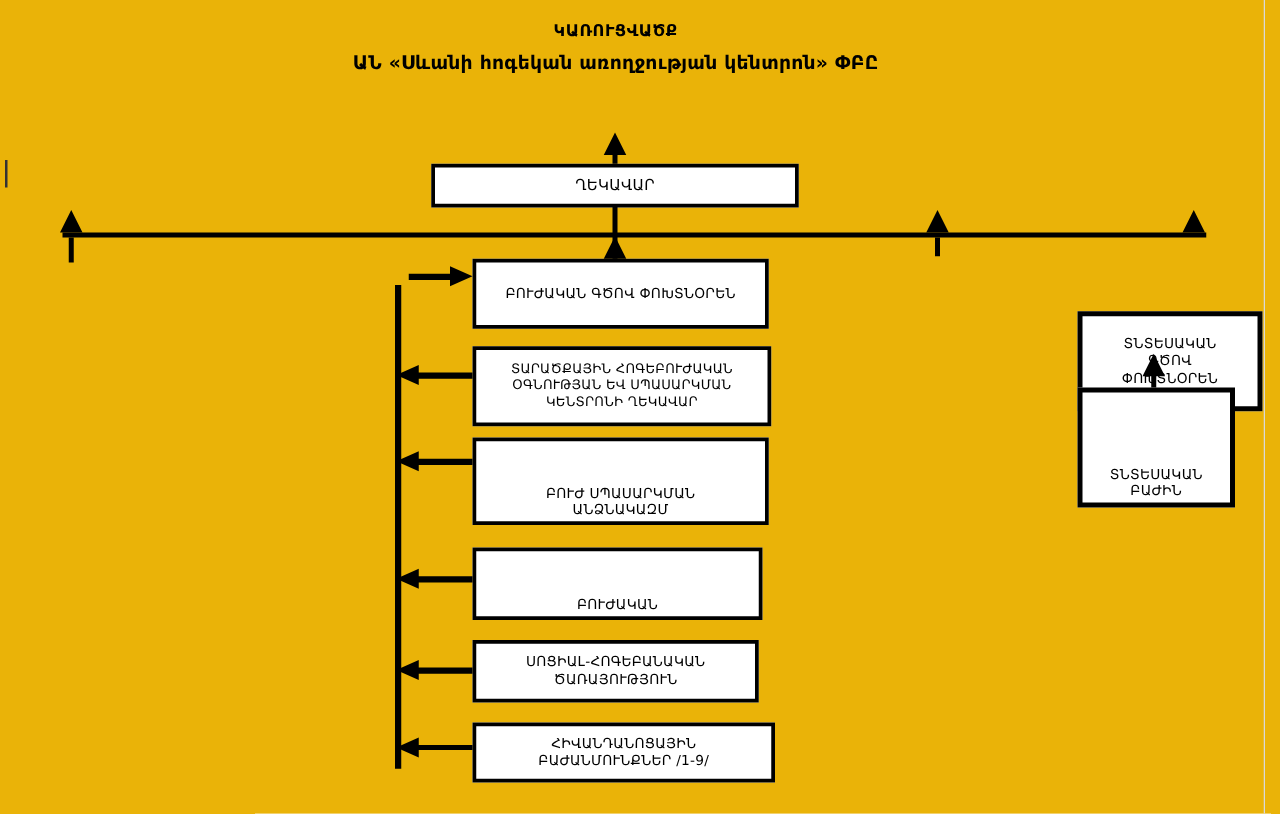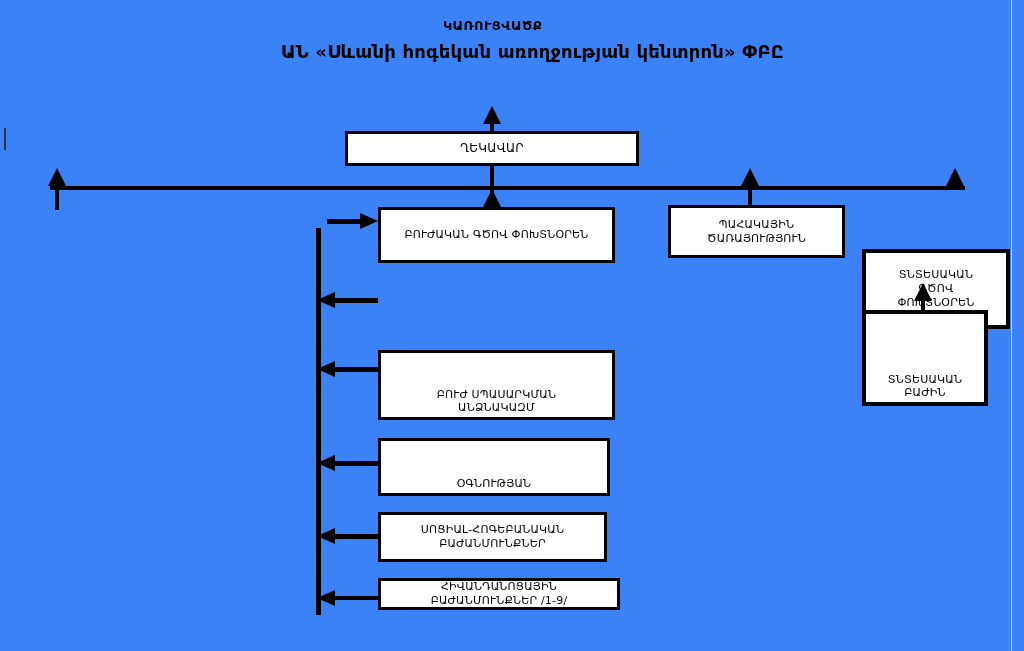--- a/index.html
+++ b/index.html
@@ -1,17 +1,17 @@
 <!DOCTYPE html>
 <html><head>
 <meta charset="utf-8">
 <style>
   html,body{margin:0;padding:0;background:#ffffff;}
   #stage{
-    position:relative;width:1024px;height:651px;background:#3b82f6;
+    position:relative;width:1024px;height:651px;background:#eab308;
     font-family:"DejaVu Sans","Liberation Sans",sans-serif;color:#000;
     overflow:hidden;
   }
   .box{
     position:absolute;background:#fff;border:3px solid #000;
     display:flex;align-items:center;justify-content:center;
     text-align:center;font-size:11px;line-height:1.25;letter-spacing:.2px;
     box-sizing:border-box;padding:2px 6px;
   }
   .box.thick{border-width:4px;}
@@ -20,21 +20,21 @@
   .arr{position:absolute;width:0;height:0;}
   .arr-up{border-left:9px solid transparent;border-right:9px solid transparent;border-bottom:18px solid #000;}
   .arr-left{border-top:8px solid transparent;border-bottom:8px solid transparent;border-right:18px solid #000;}
   .arr-right{border-top:8px solid transparent;border-bottom:8px solid transparent;border-left:18px solid #000;}
   .title{
     position:absolute;left:0;top:18px;width:985px;text-align:center;
     font-weight:bold;font-size:13px;letter-spacing:.4px;
   }
   .subtitle{
     position:absolute;left:0;top:41px;width:985px;text-align:center;
-    font-weight:bold;font-size:18px;letter-spacing:.2px;margin-left:40px;
+    font-weight:bold;font-size:15px;letter-spacing:.2px;
   }
   .page-edge{position:absolute;background:#d9d9d9;}
 </style>
 </head>
 <body>
 
 <div id="stage">
 
   <div class="title">ԿԱՌՈՒՑՎԱԾՔ</div>
   <div class="subtitle">ԱՆ «Սևանի հոգեկան առողջության կենտրոն» ՓԲԸ</div>
@@ -46,40 +46,40 @@
 
   <div class="box" style="left:345px;top:131px;width:294px;height:35px;font-size:12px;">
     <span>ՂԵԿԱՎԱՐ</span>
   </div>
 
 
   <div class="box" style="left:378px;top:207px;width:237px;height:56px;">
     <span>ԲՈՒԺԱԿԱՆ ԳԾՈՎ ՓՈԽՏՆՕՐԵՆ</span>
   </div>
 
+  <div class="box" style="left:378px;top:277px;width:239px;height:64px;font-size:10.5px;">
+    <span>ՏԱՐԱԾՔԱՅԻՆ ՀՈԳԵԲՈՒԺԱԿԱՆ ՕԳՆՈՒԹՅԱՆ ԵՎ ՍՊԱՍԱՐԿՄԱՆ ԿԵՆՏՐՈՆԻ ՂԵԿԱՎԱՐ</span>
+  </div>
 
   <div class="box top-align" style="left:378px;top:350px;width:237px;height:70px;padding-top:28px;">
     <span style="display:inline-block;max-width:160px;">ԲՈՒԺ ՍՊԱՍԱՐԿՄԱՆ ԱՆՁՆԱԿԱԶՄ</span>
   </div>
 
   <div class="box top-align" style="left:378px;top:438px;width:232px;height:58px;padding-top:16px;">
-    <span>ՕԳՆՈՒԹՅԱՆ</span>
+    <span>ԲՈՒԺԱԿԱՆ</span>
   </div>
 
   <div class="box" style="left:378px;top:512px;width:229px;height:50px;">
-    <span style="display:inline-block;max-width:190px;">ՍՈՑԻԱԼ-ՀՈԳԵԲԱՆԱԿԱՆ ԲԱԺԱՆՄՈՒՆՔՆԵՐ</span>
+    <span style="display:inline-block;max-width:190px;">ՍՈՑԻԱԼ-ՀՈԳԵԲԱՆԱԿԱՆ ԾԱՌԱՅՈՒԹՅՈՒՆ</span>
   </div>
 
-  <div class="box" style="left:378px;top:578px;width:242px;height:32px;">
+  <div class="box" style="left:378px;top:578px;width:242px;height:48px;">
     <span style="display:inline-block;max-width:190px;">ՀԻՎԱՆԴԱՆՈՑԱՅԻՆ ԲԱԺԱՆՄՈՒՆՔՆԵՐ /1-9/</span>
   </div>
 
-  <div class="box" style="left:668px;top:205px;width:177px;height:53px;">
-    <span style="display:inline-block;max-width:130px;">ՊԱՀԱԿԱՅԻՆ ԾԱՌԱՅՈՒԹՅՈՒՆ</span>
-  </div>
 
   <div class="box thick" style="left:862px;top:205px;width:148px;height:80px;margin-top:44px;">
     <span style="display:inline-block;max-width:95px;">ՏՆՏԵՍԱԿԱՆ ԳԾՈՎ ՓՈԽՏՆՕՐԵՆ</span>
   </div>
 
   <div class="box thick top-align" style="left:862px;top:310px;width:126px;height:96px;padding-top:14px;">
     <span style="display:inline-block;max-width:95px;">ՏՆՏԵՍԱԿԱՆ ԲԱԺԻՆ</span>
   </div>
 
   <div class="line" style="left:50px;top:186px;width:915px;height:4px;"></div>

